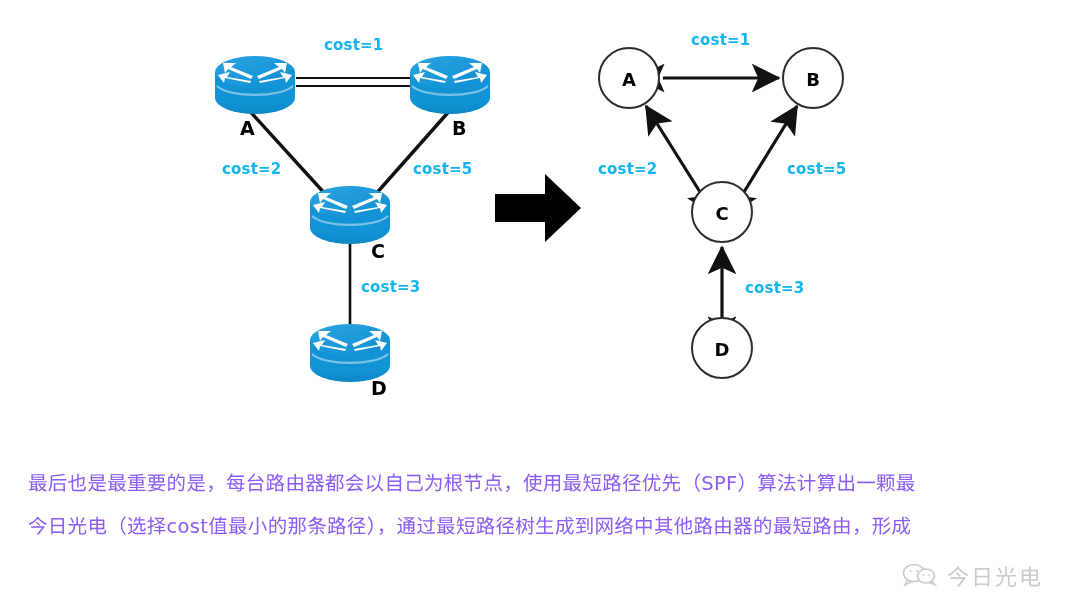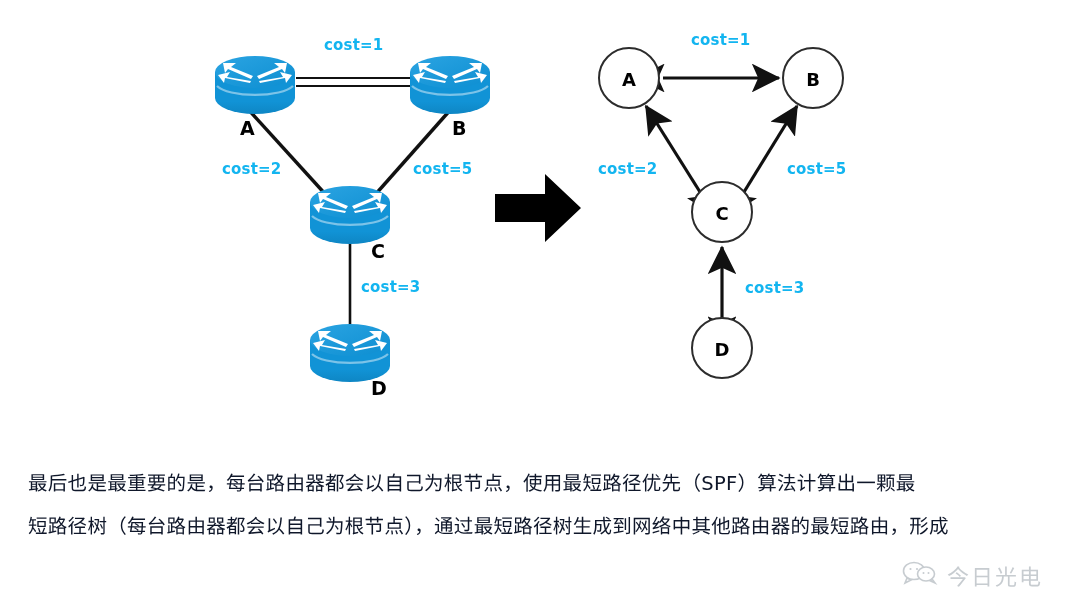--- a/index.html
+++ b/index.html
@@ -40,33 +40,33 @@
     font-size:18px;
     white-space:nowrap;
     font-family:"DejaVu Sans","Liberation Sans",sans-serif;
     transform:translate(-50%,-50%);
   }
 
   
   .caption{
     position:absolute;
     left:28px;top:462px;width:1012px;
-    color:#0f172a;
+    color:#8b5cf6;
     font-size:19.5px;
     line-height:43px;
     font-family:"DejaVu Sans","Liberation Sans",sans-serif;
     letter-spacing:0.3px;
   }
   .caption p{margin:0;}
 
   
   .watermark{
     position:absolute;
     right:22px;bottom:14px;
-    display:flex;align-items:flex-start;gap:9px;
+    display:flex;align-items:flex-end;gap:9px;
     opacity:0.55;
   }
   .watermark .wm-text{
     color:#9aa3ab;
     font-size:22px;
     letter-spacing:2px;
     font-family:"DejaVu Sans","Liberation Sans",sans-serif;
   }
 </style>
 </head>
@@ -175,21 +175,21 @@
     <span class="cost-label" style="left:745px;top:279px;">cost=3</span>
 
     <span class="circle-letter" style="left:629px;top:79px;">A</span>
     <span class="circle-letter" style="left:813px;top:79px;">B</span>
     <span class="circle-letter" style="left:722px;top:213px;">C</span>
     <span class="circle-letter" style="left:722px;top:349px;">D</span>
   </div>
 
   <div class="caption">
     <p>最后也是最重要的是，每台路由器都会以自己为根节点，使用最短路径优先（SPF）算法计算出一颗最</p>
-    <p>短路径树（每台路由器都会以自己为根节点），通过最短路径树生成到网络中其他路由器的最短路由，形成</p>
+    <p>今日光电（选择cost值最小的那条路径），通过最短路径树生成到网络中其他路由器的最短路由，形成</p>
   </div>
 
   <div class="watermark">
     <span>
       <svg width="36" height="26" viewBox="0 0 36 26">
 
         <ellipse cx="12" cy="12" rx="10.5" ry="8.5" fill="none" stroke="#9aa3ab" stroke-width="1.6"></ellipse>
         <path d="M 5 19 L 3 24 L 9 21 Z" fill="none" stroke="#9aa3ab" stroke-width="1.6"></path>
         <circle cx="8.5" cy="10" r="1.1" fill="#9aa3ab"></circle>
         <circle cx="15" cy="10" r="1.1" fill="#9aa3ab"></circle>

